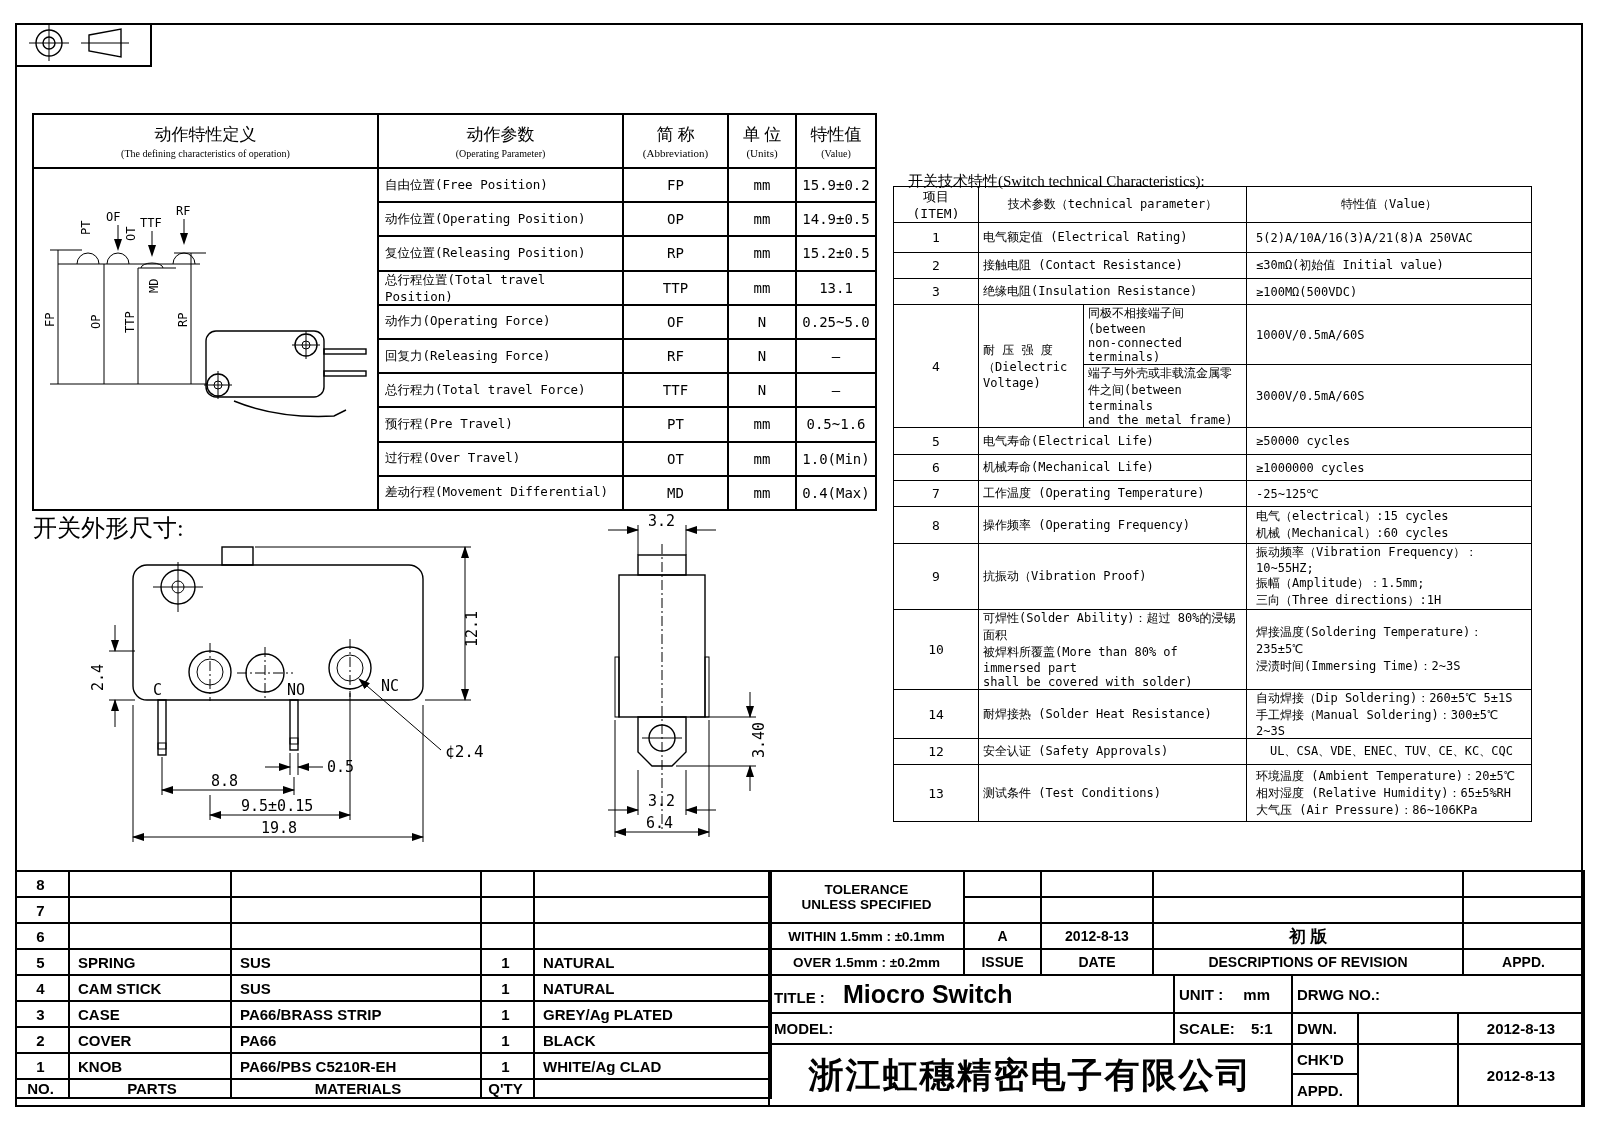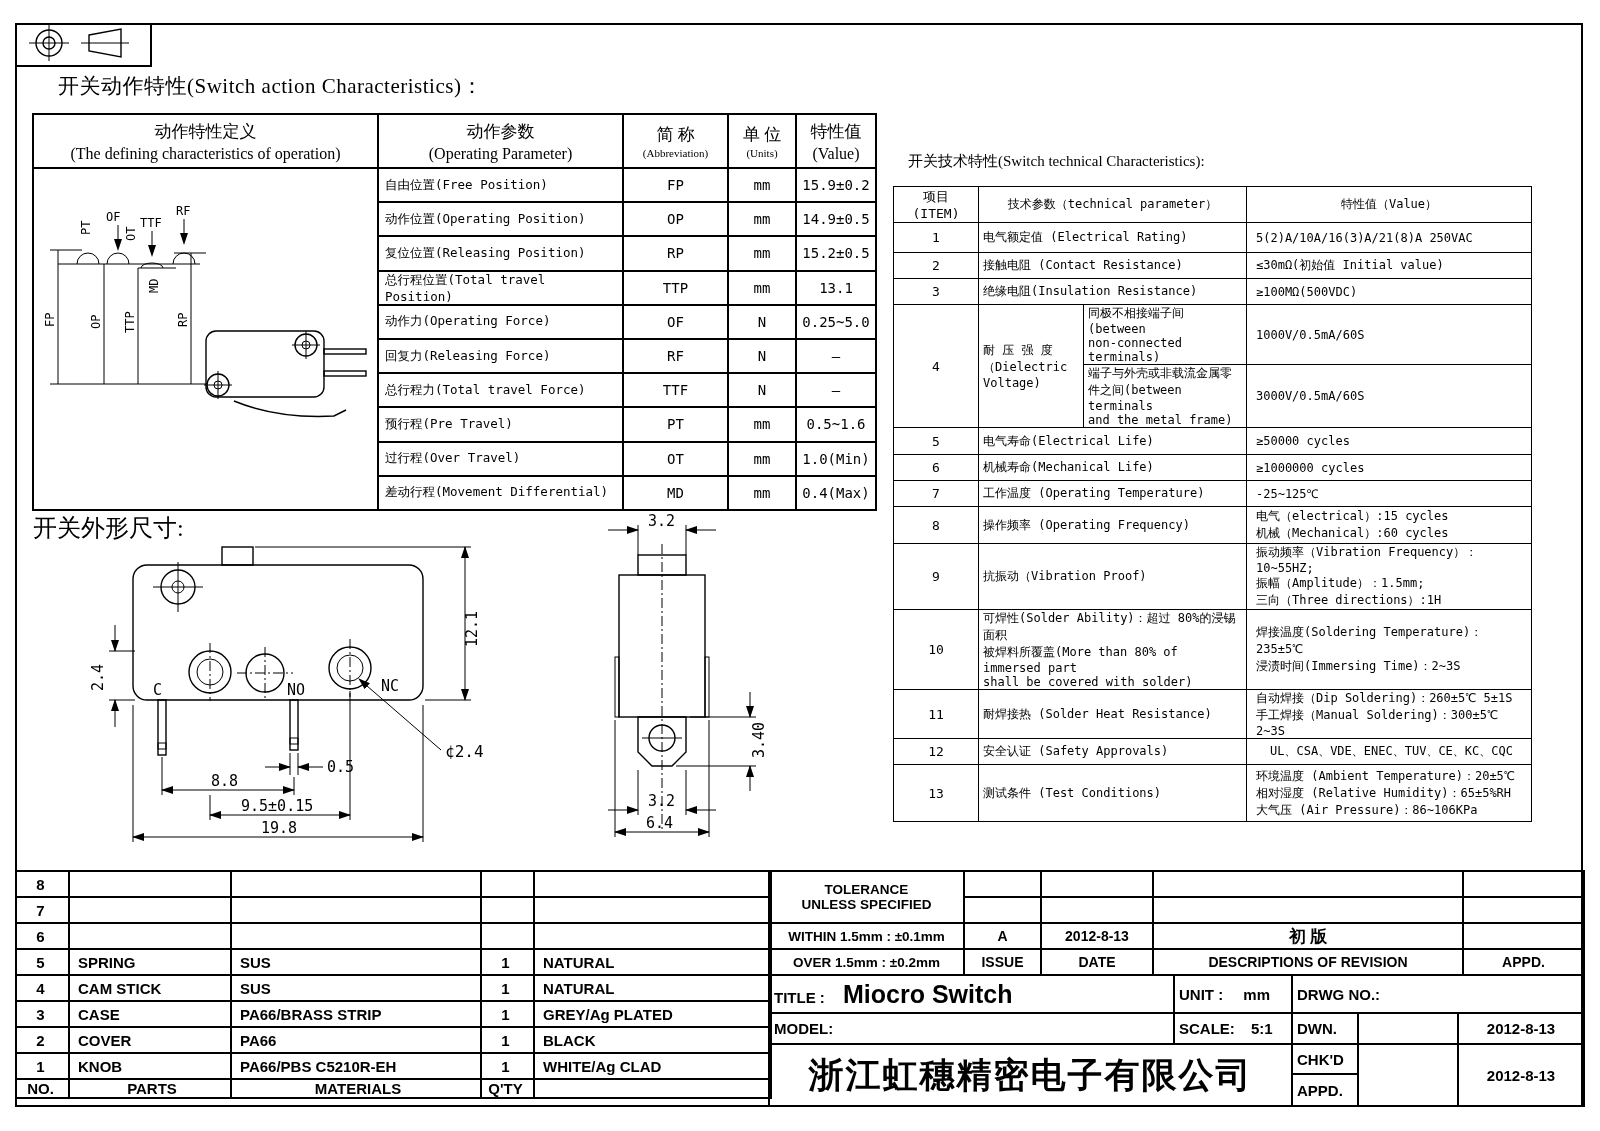--- a/index.html
+++ b/index.html
@@ -7,24 +7,24 @@
          font-family:"Liberation Serif",serif;color:#000;}
   .frame{position:absolute;left:15px;top:23px;width:1564px;height:1080px;border:2px solid #000;}
   .proj-box{position:absolute;left:15px;top:23px;width:133px;height:40px;border:2px solid #000;background:#fff;}
   .abs{position:absolute;}
   table{border-collapse:collapse;table-layout:fixed;}
   td,th{border:2px solid #000;padding:0 4px;overflow:hidden;font-weight:normal;}
   .tech td{border:1px solid #000;}
   .c{text-align:center;margin-left:20px;}
   .pre{white-space:pre-line;}
   .title-action{position:absolute;left:58px;top:72px;font-size:21px;letter-spacing:.5px;}
-  .title-tech{position:absolute;left:908px;top:152px;font-size:15px;}
+  .title-tech{position:absolute;left:908px;top:172px;font-size:15px;}
   .title-outline{position:absolute;left:33px;top:512px;font-size:24px;}
   .hdr-cn{font-size:17px;text-align:center;line-height:1.5;}
-  .hdr-en{font-size:16px;text-align:center;line-height:1.2;}
+  .hdr-en{font-size:10px;text-align:center;line-height:1.2;}
   .hdr-en-sm{font-size:11px;text-align:center;line-height:1.2;}
   .action td{font-size:13px;}
   .action .param{font-size:12.5px;padding-left:6px;font-family:"DejaVu Sans Mono",monospace;border-radius:13px;}
   .action .val{font-size:14px;text-align:center;font-family:"DejaVu Sans Mono",monospace;}
   .tech{font-size:12px;font-family:"DejaVu Sans Mono",monospace;}
   .tech .item{text-align:center;font-size:13px;}
   .tech .param{padding-left:4px;font-size:12px;}
   .tech .val{padding-left:9px;font-size:12px;}
   .diagram-cell{padding:0;vertical-align:top;}
   .parts td{font-size:15px;font-family:"Liberation Sans",sans-serif;font-weight:bold;padding-left:8px;}
@@ -51,21 +51,20 @@
     <svg width="129" height="36" viewBox="0 0 129 36">
       <circle class="s" cx="32" cy="18" r="13"></circle>
       <circle class="s" cx="32" cy="18" r="6"></circle>
       <line class="thin" x1="12" y1="18" x2="52" y2="18"></line>
       <line class="thin" x1="32" y1="0" x2="32" y2="36"></line>
       <path class="s" d="M72 10 L104 4 L104 32 L72 26 Z"></path>
       <line class="thin" x1="64" y1="18" x2="112" y2="18"></line>
     </svg>
   </div>
 
-  <div class="title-action">开关动作特性(Switch action Characteristics)：</div>
   <div class="title-tech">开关技术特性(Switch technical Characteristics):</div>
   <div class="title-outline">开关外形尺寸:</div>
 
   <table class="action abs" style="left:32px;top:113px;width:843px;">
     <colgroup>
         <col style="width:345px">
         <col style="width:245px">
         <col style="width:105px">
         <col style="width:68px">
         <col style="width:80px">
@@ -287,21 +286,21 @@
         </tr>
     <tr style="height:54px;">
           <td class="item">10</td>
           <td class="param pre" colspan="2">可焊性(Solder Ability)：超过 80%的浸锡面积
 被焊料所覆盖(More than 80% of immersed part
 shall be  covered with solder)</td>
           <td class="val pre">焊接温度(Soldering Temperature)：235±5℃
 浸渍时间(Immersing Time)：2~3S</td>
         </tr>
     <tr style="height:43px;">
-          <td class="item">11</td>
+          <td class="item">14</td>
           <td class="param" colspan="2">耐焊接热 (Solder Heat Resistance)</td>
           <td class="val pre">自动焊接（Dip Soldering)：260±5℃ 5±1S
 手工焊接（Manual Soldering)：300±5℃ 2~3S</td>
         </tr>
     <tr style="height:26px;">
           <td class="item">12</td>
           <td class="param" colspan="2">安全认证 (Safety Approvals)</td>
           <td class="val c">UL、CSA、VDE、ENEC、TUV、CE、KC、CQC</td>
         </tr>
     <tr style="height:57px;">

